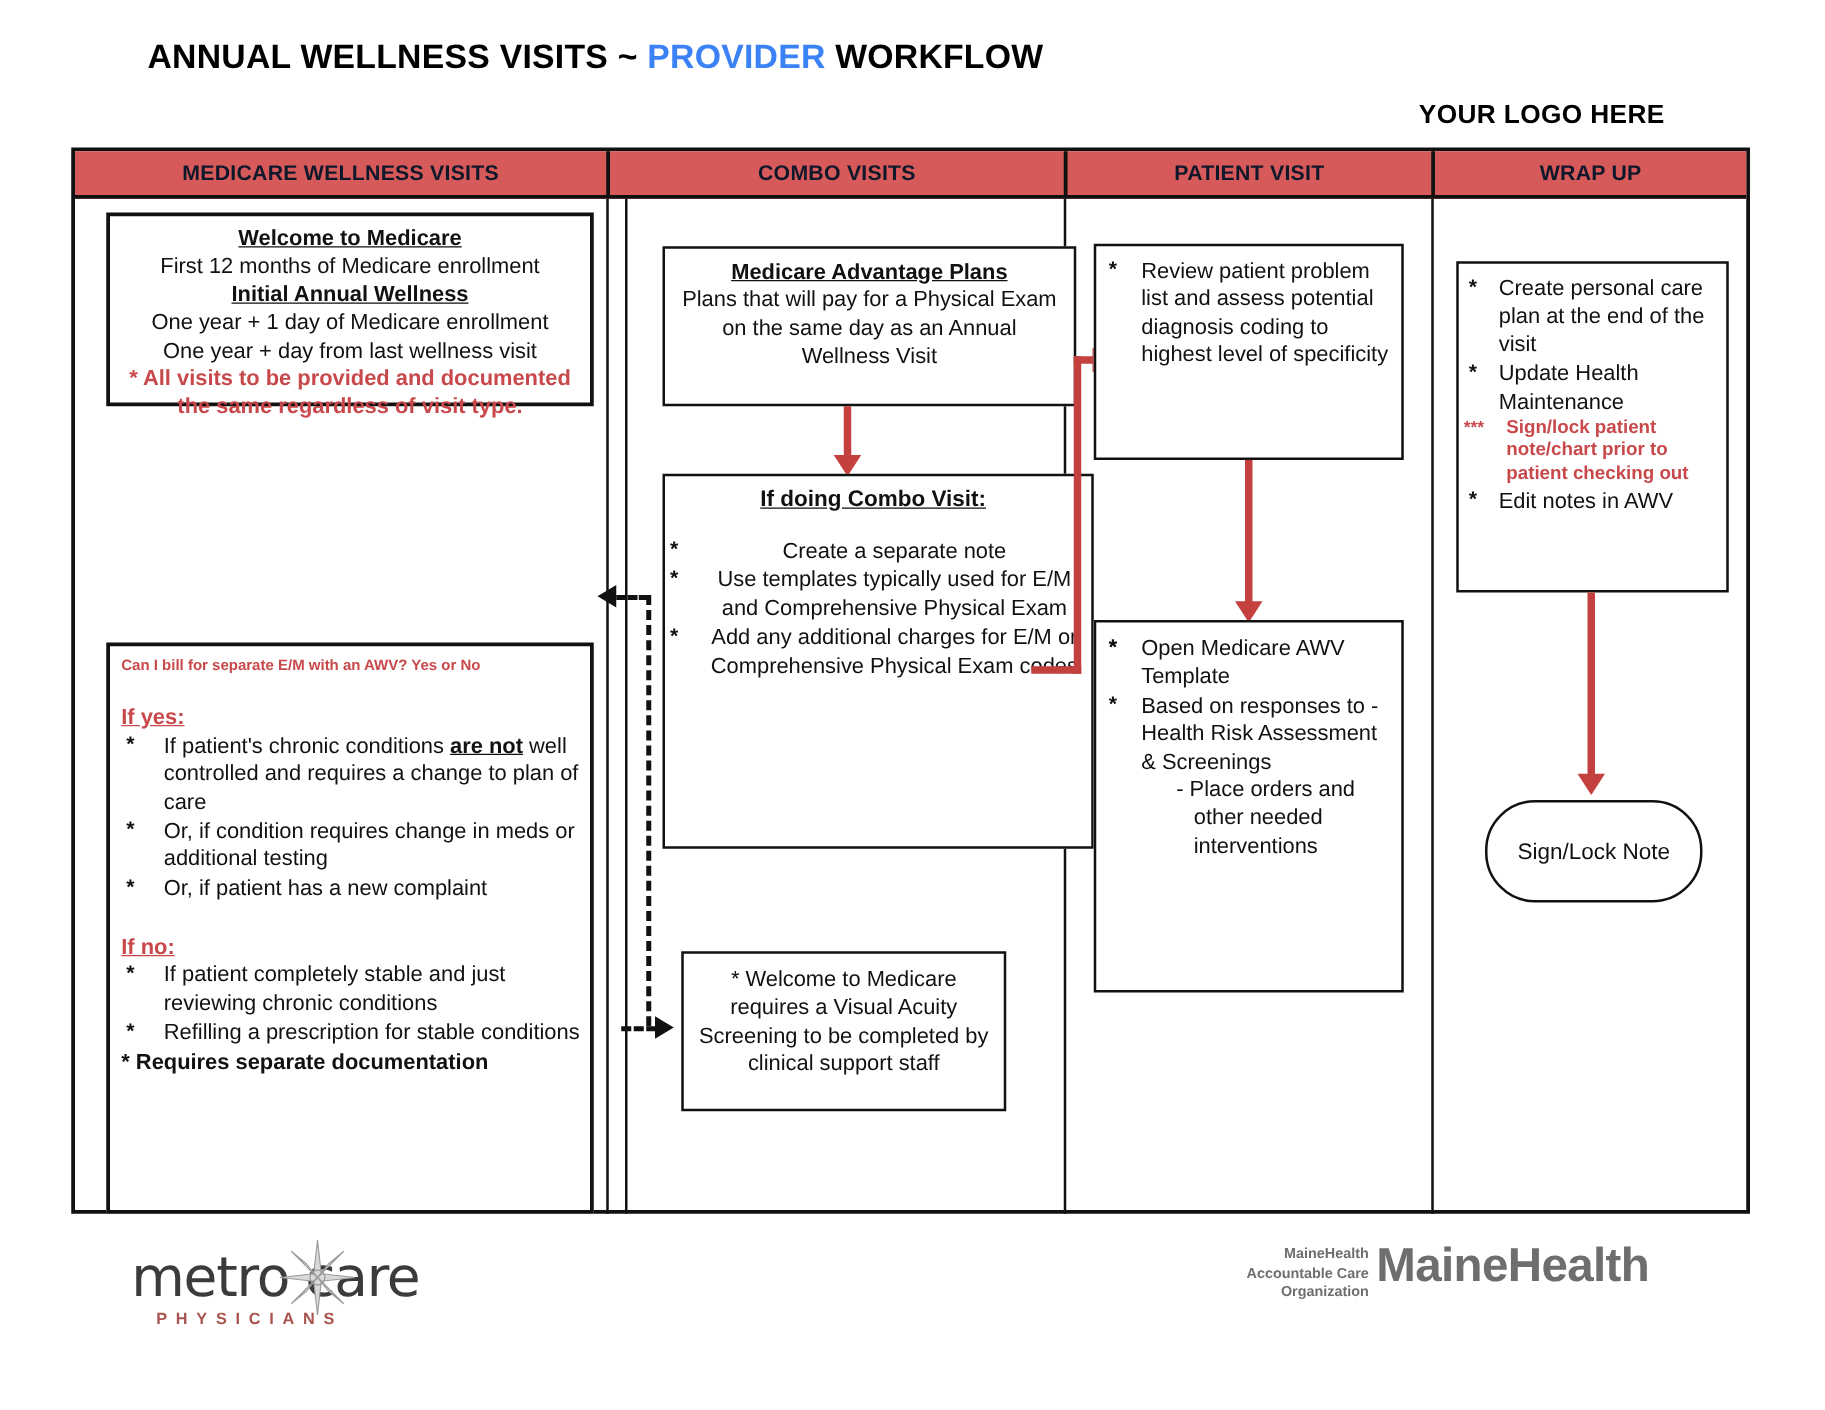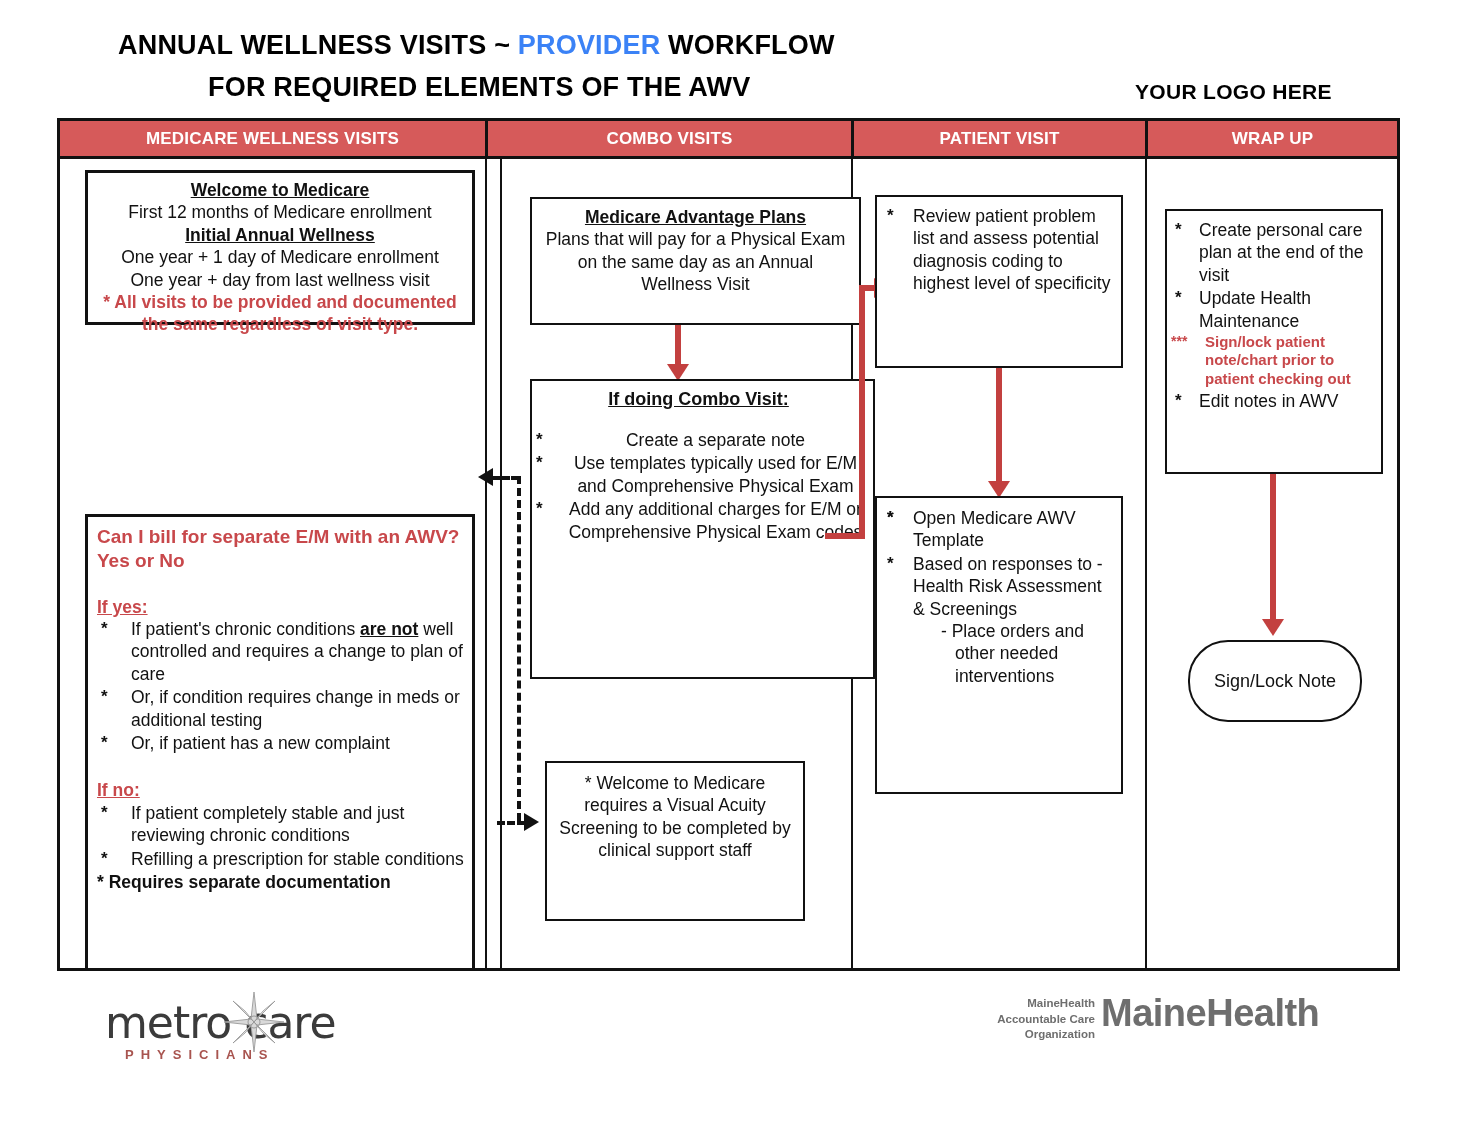--- a/index.html
+++ b/index.html
@@ -34,21 +34,21 @@
     background:#fff;
   }
   #header-row {
     position:absolute; left:0; top:0; width:100%; height:38px;
     background:#d65a5a;
     border-bottom:3px solid #111;
   }
   .col-head {
     position:absolute; top:0; height:35px;
     display:flex; align-items:center; justify-content:center;
-    font-size:17px; font-weight:bold; letter-spacing:0.2px; color:#ffffff;
+    font-size:17px; font-weight:bold; letter-spacing:0.2px; color:#0f172a;
     white-space:nowrap;
   }
   .head-divider { position:absolute; top:0; width:3px; height:35px; background:#111; }
 
   .v-divider { position:absolute; width:2px; background:#111; }
 
   
   .fbox {
     position:absolute;
     border:2px solid #111;
@@ -138,21 +138,20 @@
     font-size:38px; font-weight:bold; color:#6e6e6e; letter-spacing:-0.5px; white-space:nowrap;
   }
 </style>
 </head>
 <body>
 
 <div id="title-area">
   <div class="title-line" id="title-line-1">
     <span>ANNUAL WELLNESS VISITS ~ </span><span class="title-red">PROVIDER</span><span> WORKFLOW</span>
   </div>
-  <div class="title-line" id="title-line-2">FOR REQUIRED ELEMENTS OF THE AWV</div>
   <div id="logo-placeholder">YOUR LOGO HERE</div>
 </div>
 
 <div id="workflow-table">
 
   <div id="header-row">
     <div class="col-head" style="left:0; width:425px;">MEDICARE WELLNESS VISITS</div>
     <div class="head-divider" style="left:425px;"></div>
     <div class="col-head" style="left:428px; width:363px;">COMBO VISITS</div>
     <div class="head-divider" style="left:791px;"></div>
@@ -169,21 +168,21 @@
   <div class="fbox ctr thick" id="box-medicare" style="left:25px; top:49px; width:390px; height:155px; padding:6px 8px 4px 8px;">
     <div class="u">Welcome to Medicare</div>
     <div>First 12 months of Medicare enrollment</div>
     <div class="u">Initial Annual Wellness</div>
     <div>One year + 1 day of Medicare enrollment</div>
     <div>One year + day from last wellness visit</div>
     <div class="red">* All visits to be provided and documented the same regardless of visit type.</div>
   </div>
 
   <div class="fbox thick" id="box-billing" style="left:25px; top:393px; width:390px; height:457px; padding:8px 8px 6px 9px;">
-    <div class="red" style="font-size:19px;">Can I bill for separate E/M with an AWV?  Yes or No</div>
+    <div class="red" style="font-size:12px;">Can I bill for separate E/M with an AWV?  Yes or No</div>
     <div style="height:22px;"></div>
     <div class="red" style="text-decoration:underline;">If yes:</div>
     <ul class="bl">
       <li>
         <span class="bullet">*</span>
         <span>If patient's chronic conditions </span><span class="uin">are not</span><span> well controlled and requires a change to plan of care</span>
       </li>
       <li>
         <span class="bullet">*</span>
         <span>Or, if condition requires change    in meds or additional testing</span>
@@ -228,21 +227,21 @@
         <span class="bullet">*</span>
         <span>Use templates typically used for  E/M and Comprehensive Physical Exam</span>
       </li>
       <li>
         <span class="bullet">*</span>
         <span>Add any additional charges for E/M or Comprehensive Physical Exam codes</span>
       </li>
     </ul>
   </div>
 
-  <div class="fbox ctr" id="box-visual-acuity" style="left:485px; top:640px; width:260px; height:160px; padding:9px 12px;">
+  <div class="fbox ctr" id="box-visual-acuity" style="left:485px; top:640px; width:260px; height:128px; padding:9px 12px;">
     <div>* Welcome to Medicare requires a Visual Acuity Screening to be completed by clinical support staff</div>
   </div>
 
   <div class="arrow-head-left-black" style="left:418px; top:347px;"></div>
   <div class="dash-h" style="left:433px; top:355px; width:26px;"></div>
   <div class="dash-v" style="left:457px; top:355px; height:345px;"></div>
   <div class="dash-h" style="left:437px; top:700px; width:28px;"></div>
   <div class="arrow-head-right-black" style="left:464px; top:692px;"></div>
 
   <div class="arrow-line" style="left:765px; top:412px; width:40px; height:6px;"></div>

